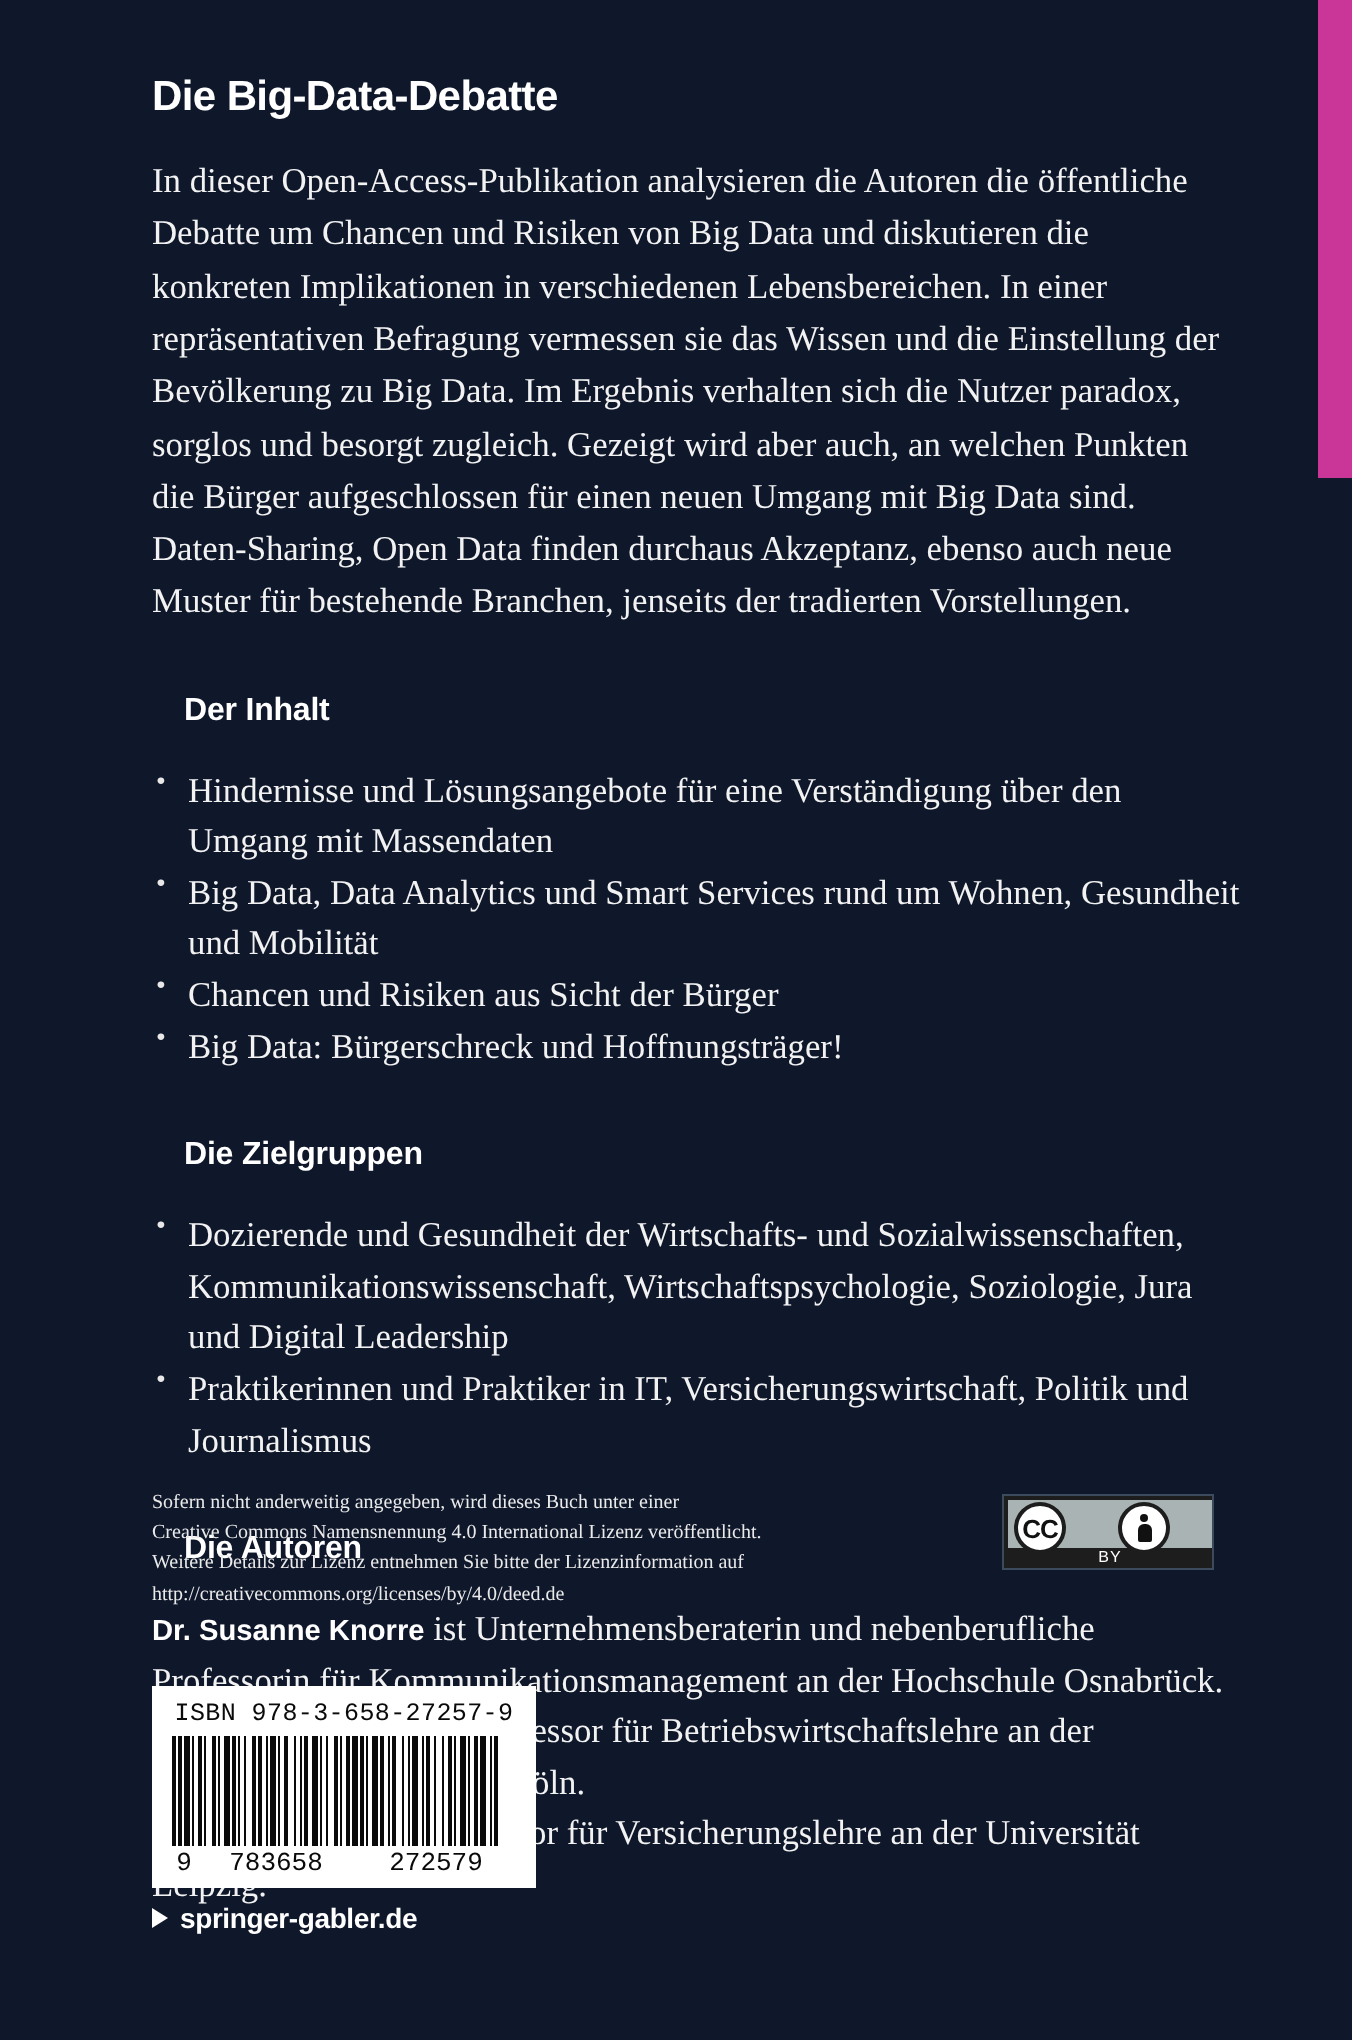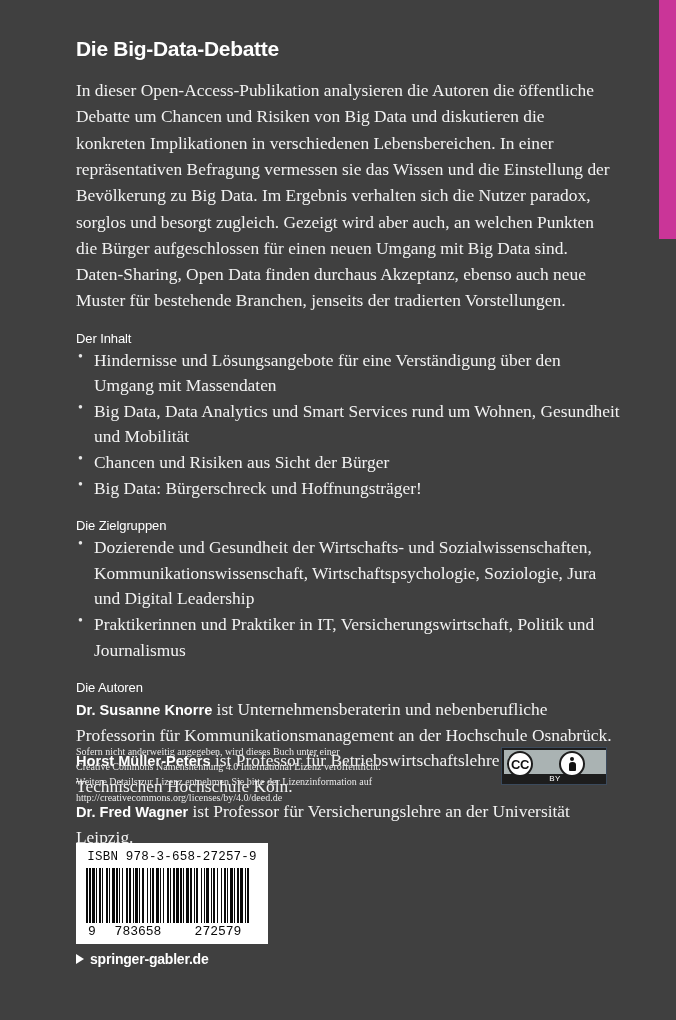--- a/index.html
+++ b/index.html
@@ -9,21 +9,21 @@
   body {
     width: 676px;
     height: 1020px;
     overflow: hidden;
     font-family: "Liberation Serif", serif;
   }
   #cover {
     position: relative;
     width: 676px;
     height: 1020px;
-    background: #404040;
+    background: #0f172a;
     overflow: hidden;
   }
   
   #edge-strip {
     position: absolute;
     top: 0;
     right: 0;
     width: 17px;
     height: 239px;
     background: #ca3598;
@@ -47,24 +47,24 @@
   .intro {
     color: #f2f2f2;
     font-size: 17.4px;
     line-height: 1.51;
     margin: 0;
     padding-top: 16px;
     width: 535px;
   }
   .sec-head {
     font-family: "Liberation Sans", sans-serif;
-    font-weight: normal;
-    font-size: 13px;
+    font-weight: bold;
+    font-size: 16px;
     color: #ffffff;
-    margin: 0;
+    margin: 16px;
     padding-top: 17px;
     padding-bottom: 2px;
     letter-spacing: -0.1px;
   }
   ul.bullets {
     list-style: none;
     margin: 0;
     padding: 0;
   }
   ul.bullets > li {

